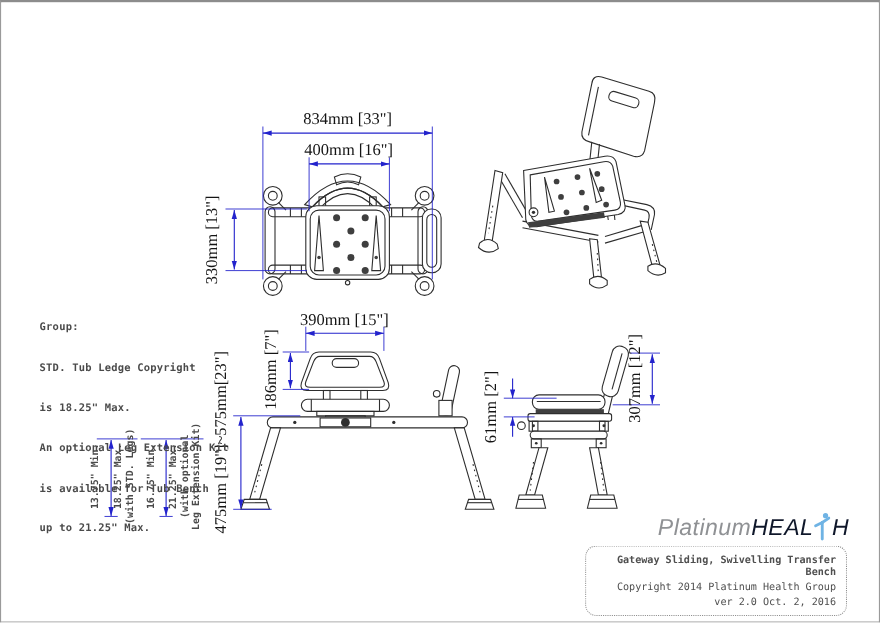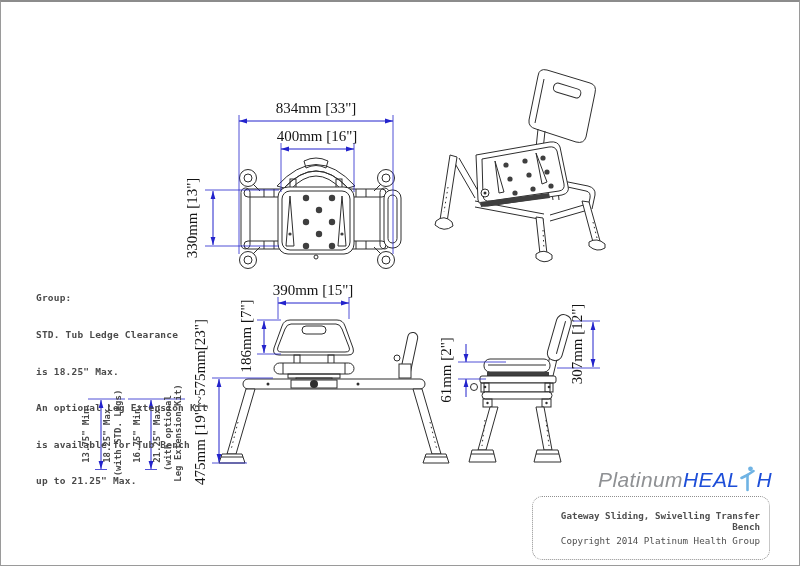--- a/index.html
+++ b/index.html
@@ -17,21 +17,21 @@
     font-family:"DejaVu Sans Mono", monospace; font-weight:bold;
     font-size:9.5px; line-height:12.2px; color:#4a4a4a; letter-spacing:0.2px;
     white-space:pre;
   }
   .logo {
     position:absolute; top:464px; right:27px;
     display:flex; align-items:flex-end; letter-spacing:0.4px;
     font-size:21px; line-height:24px;font-style:italic;
   }
   .logo .p1 { color:#8f9194; }
-  .logo .p2, .logo .p3 { color:#1d4ed8; }
+  .logo .p2, .logo .p3 { color:#0f172a; }
   .logo .person { margin:0 1px 0 1px; }
   .titleblock {
     position:absolute; left:531px; top:494px; width:238px; height:64px;
     border:1.5px dotted #8f8f8f; border-radius:10px;
     display:flex; flex-direction:column; justify-content:center; gap:2.5px;
     text-align:right; padding-right:9px; padding-left:4px;
     font-family:"DejaVu Sans Mono", monospace; font-size:9.2px; color:#4f4f4f;
   }
   .titleblock .t1 { font-weight:bold; }
 </style>
@@ -311,21 +311,21 @@
       <text class="cleartext" x="120" y="431" transform="rotate(-90 120 431)">(with STD. Legs)</text>
       <text class="cleartext" x="139" y="431" transform="rotate(-90 139 431)">16.75" Min.</text>
       <text class="cleartext" x="159" y="431" transform="rotate(-90 159 431)">21.25" Max.</text>
       <text class="cleartext" x="170" y="431" transform="rotate(-90 170 431)">(with optional</text>
       <text class="cleartext" x="180" y="431" transform="rotate(-90 180 431)">Leg Extension Kit)</text>
     </g>
   </svg>
 
   <div class="note">
     <div>Group:</div>
-    <div>STD. Tub Ledge Clearance</div>
+    <div>STD. Tub Ledge Copyright</div>
     <div>is 18.25" Max.</div>
     <div>An optional Leg Extension Kit</div>
     <div>is available for Tub Bench</div>
     <div>up to 21.25" Max.</div>
   </div>
 
   <div class="logo">
     <span class="p1">Platinum</span>
     <span class="p2">HEAL</span>
     <svg class="person" width="15" height="26" viewBox="0 0 15 26">
@@ -335,15 +335,16 @@
         <line x1="7.5" y1="9" x2="13.5" y2="5"></line>
       </g>
       <circle cx="10.5" cy="2.8" r="2.4" fill="#6fb3e4"></circle>
     </svg>
     <span class="p3">H</span>
   </div>
 
   <div class="titleblock">
     <div class="t1">Gateway Sliding, Swivelling Transfer Bench</div>
     <div>Copyright 2014 Platinum Health Group</div>
+    <div>ver 2.0  Oct. 2, 2016</div>
   </div>
 
 </div>
 
 </body></html>

